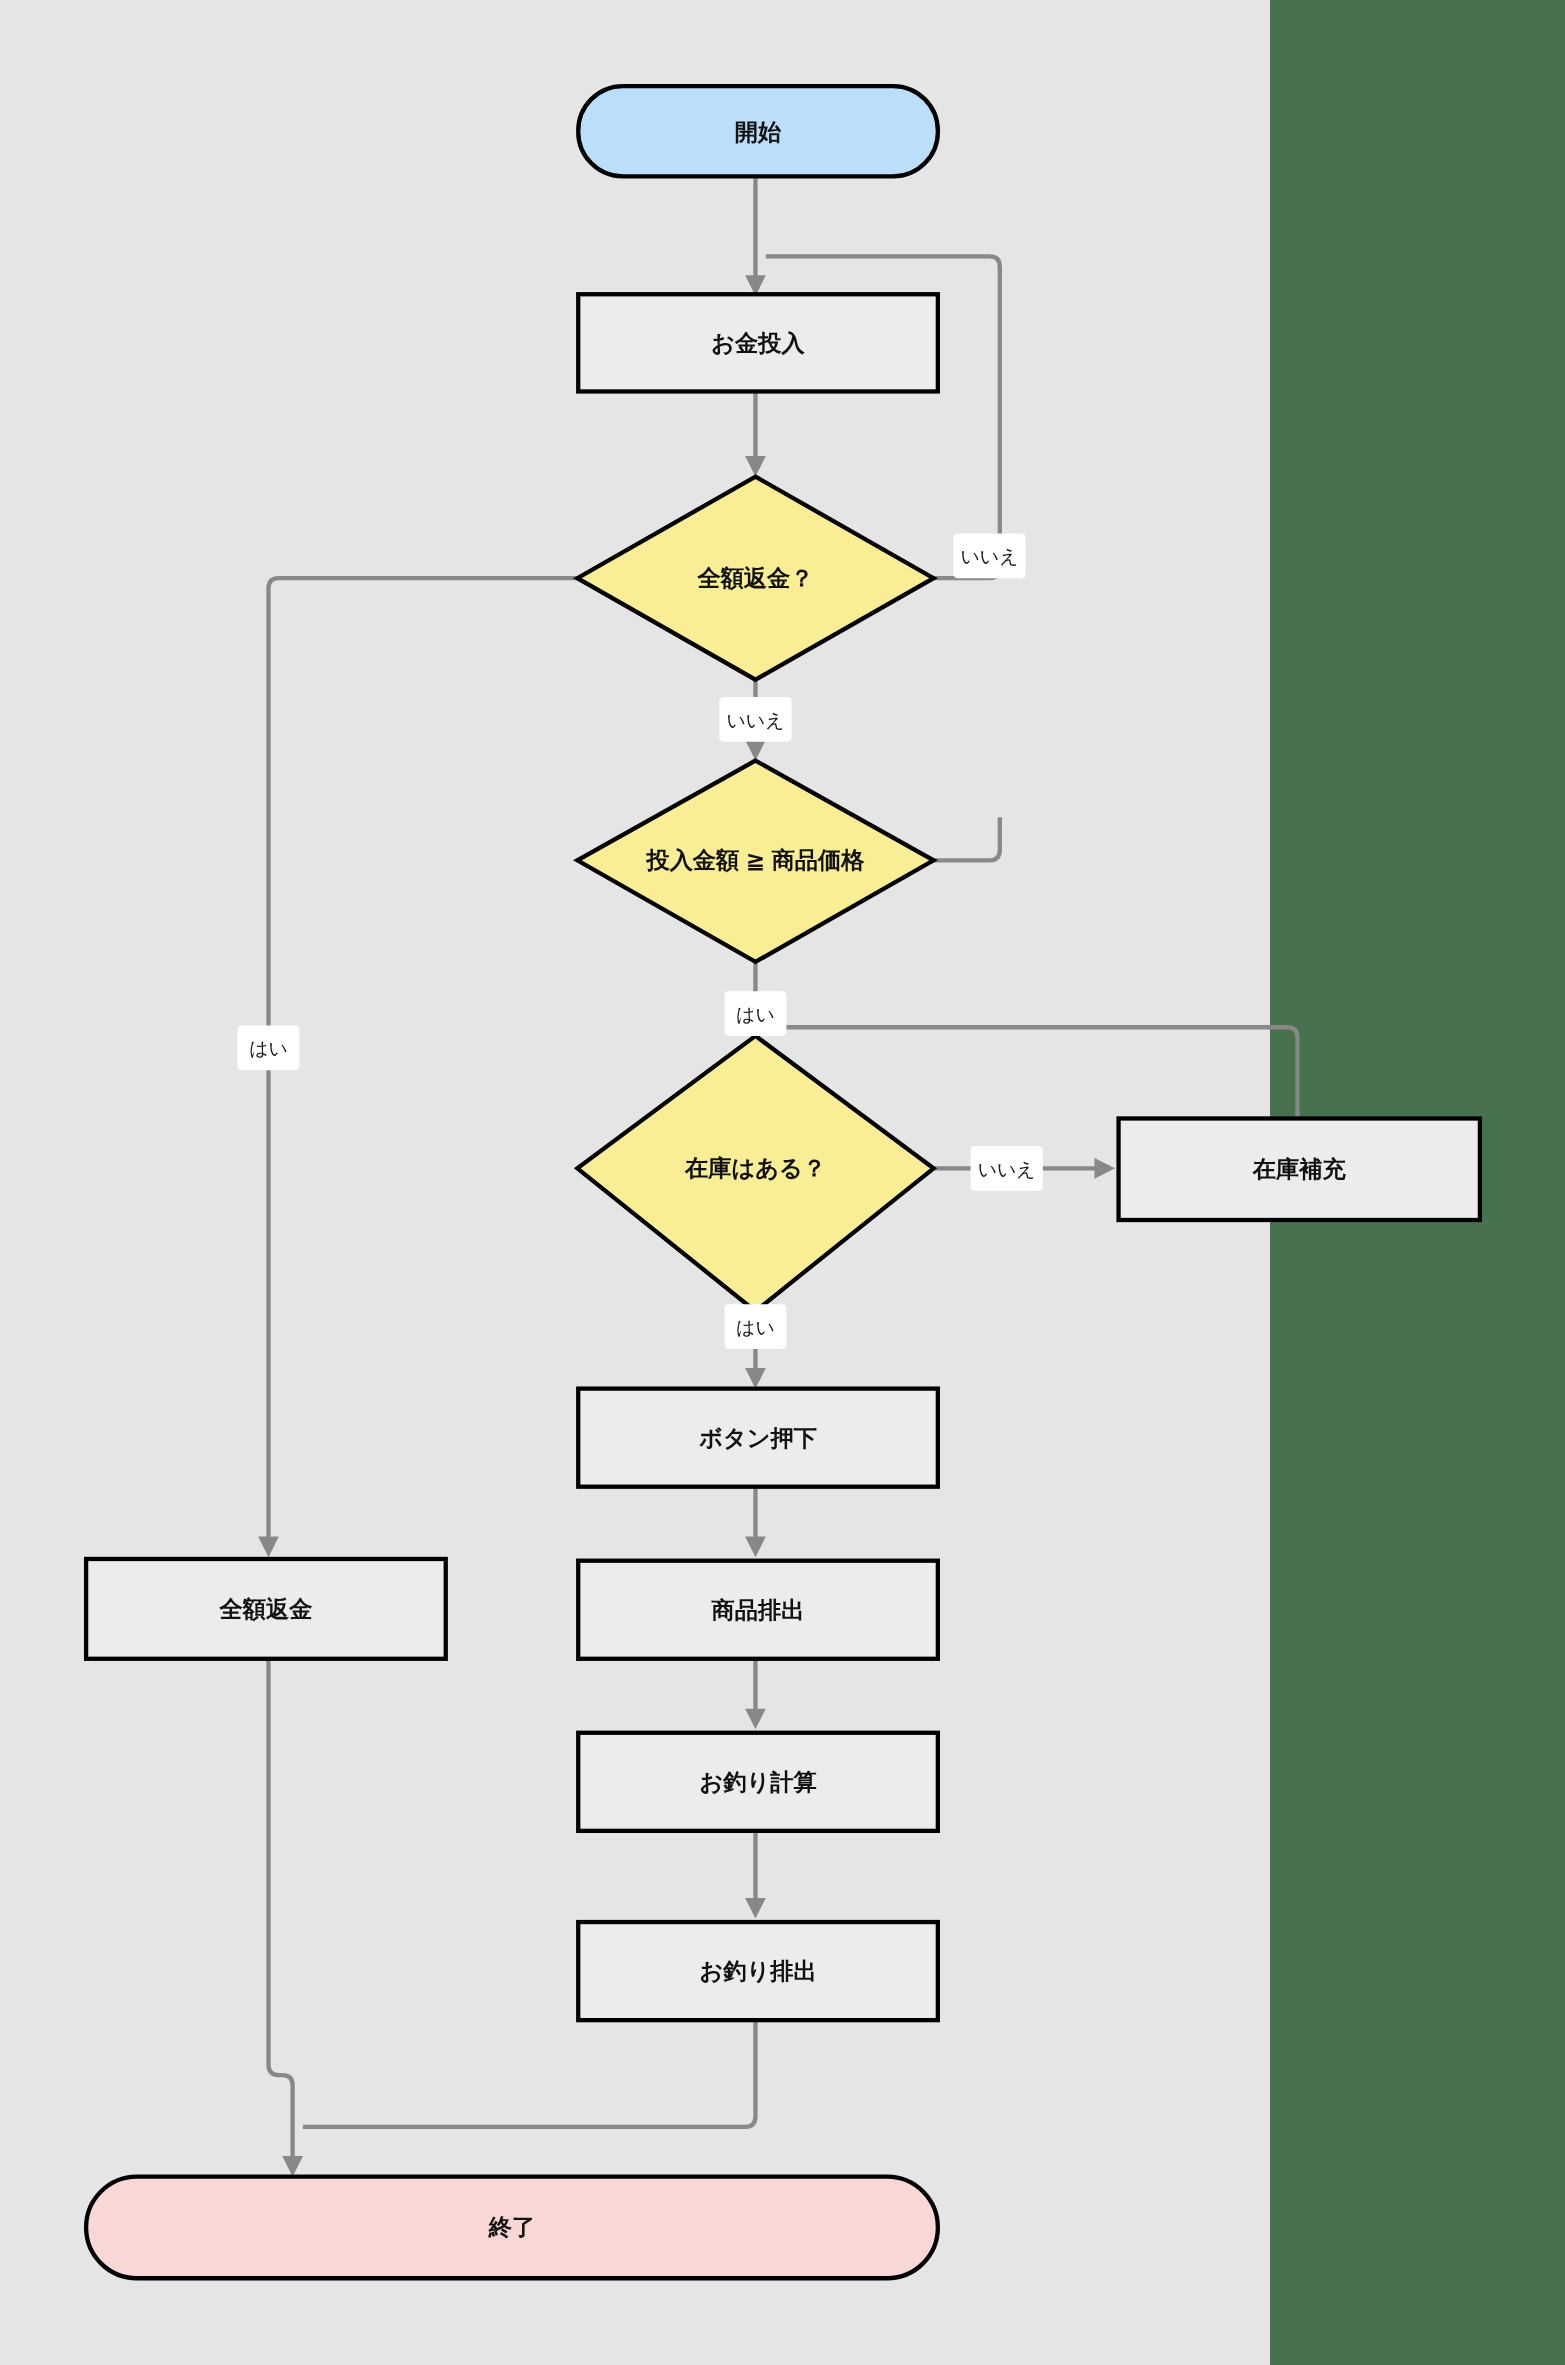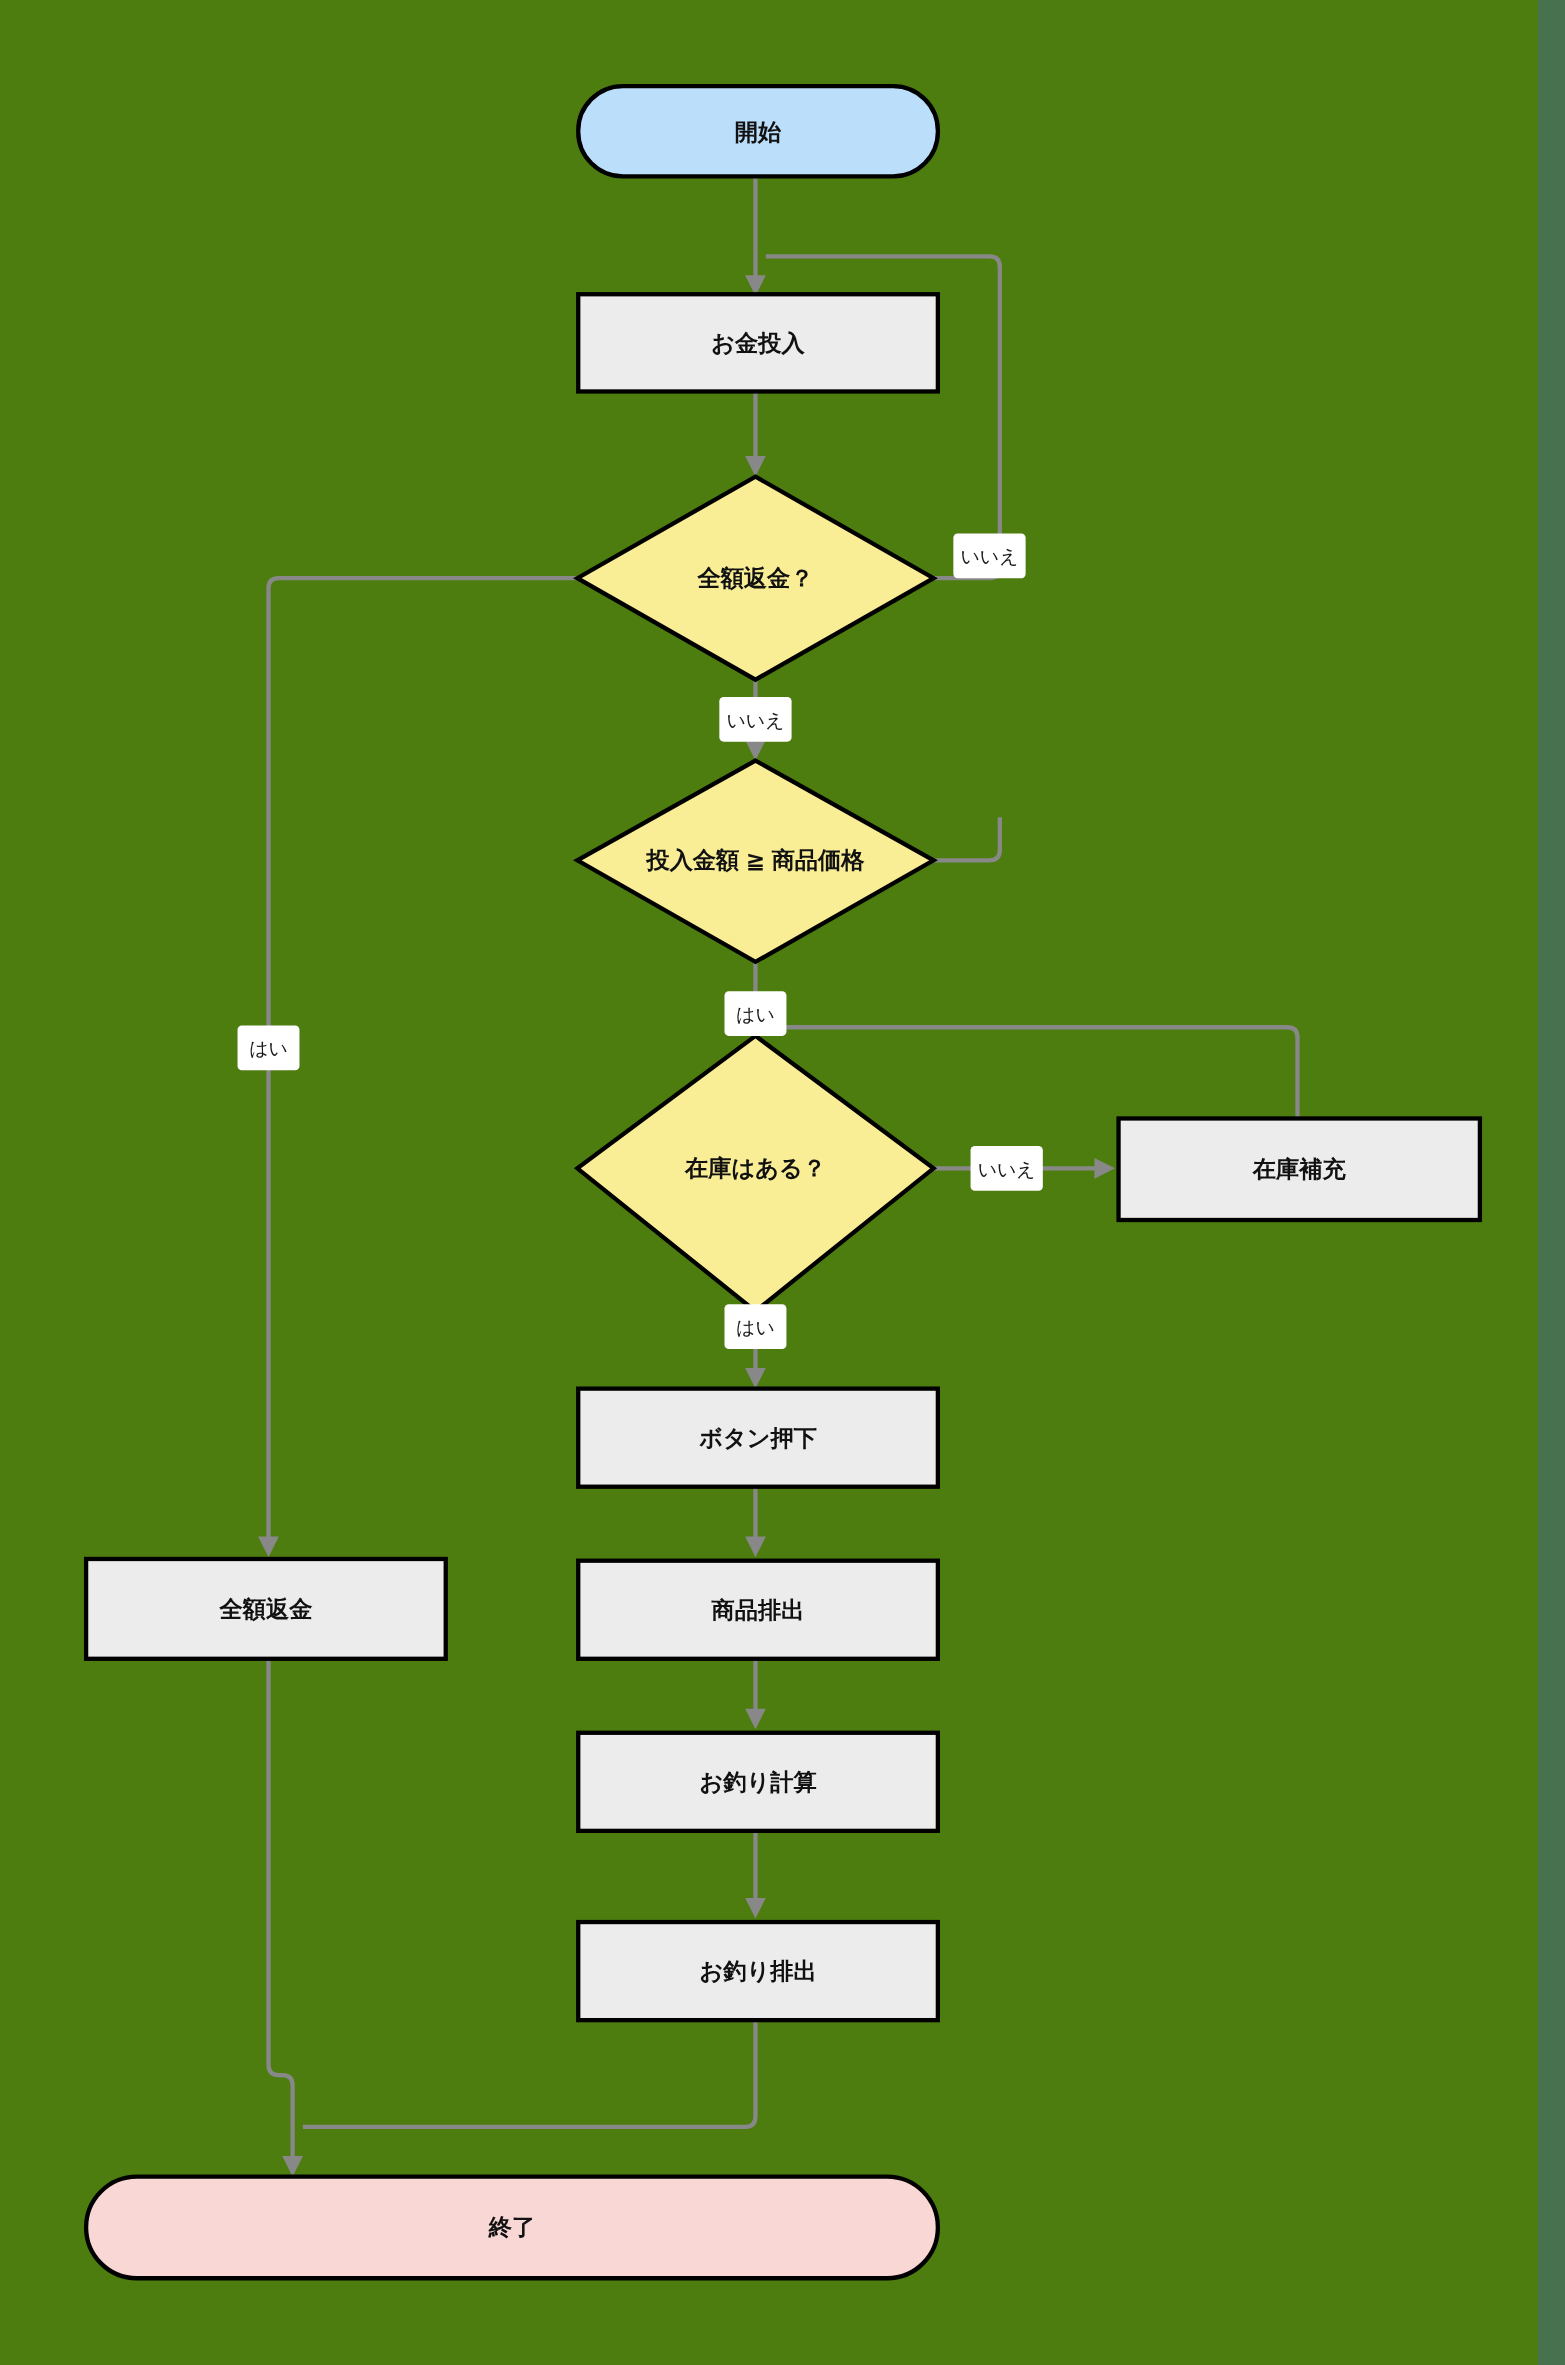--- a/index.html
+++ b/index.html
@@ -9,23 +9,23 @@
     background: #47714F;
   }
   body {
     width: 1566px;
     height: 2366px;
     font-family: "Liberation Sans", "DejaVu Sans", sans-serif;
     overflow: hidden;
   }
   #flowchart-root {
     position: relative;
-    width: 1538px;
+    width: 1270px;
     height: 2366px;
-    background: #4d7c0f;
+    background: #e5e5e5;
     text-align: center;
   }
   svg.flow-canvas {
     display: block;
     width: 1566px;
     height: 2366px;
   }
   .node-shape {
     stroke: #000000;
     stroke-width: 5;

